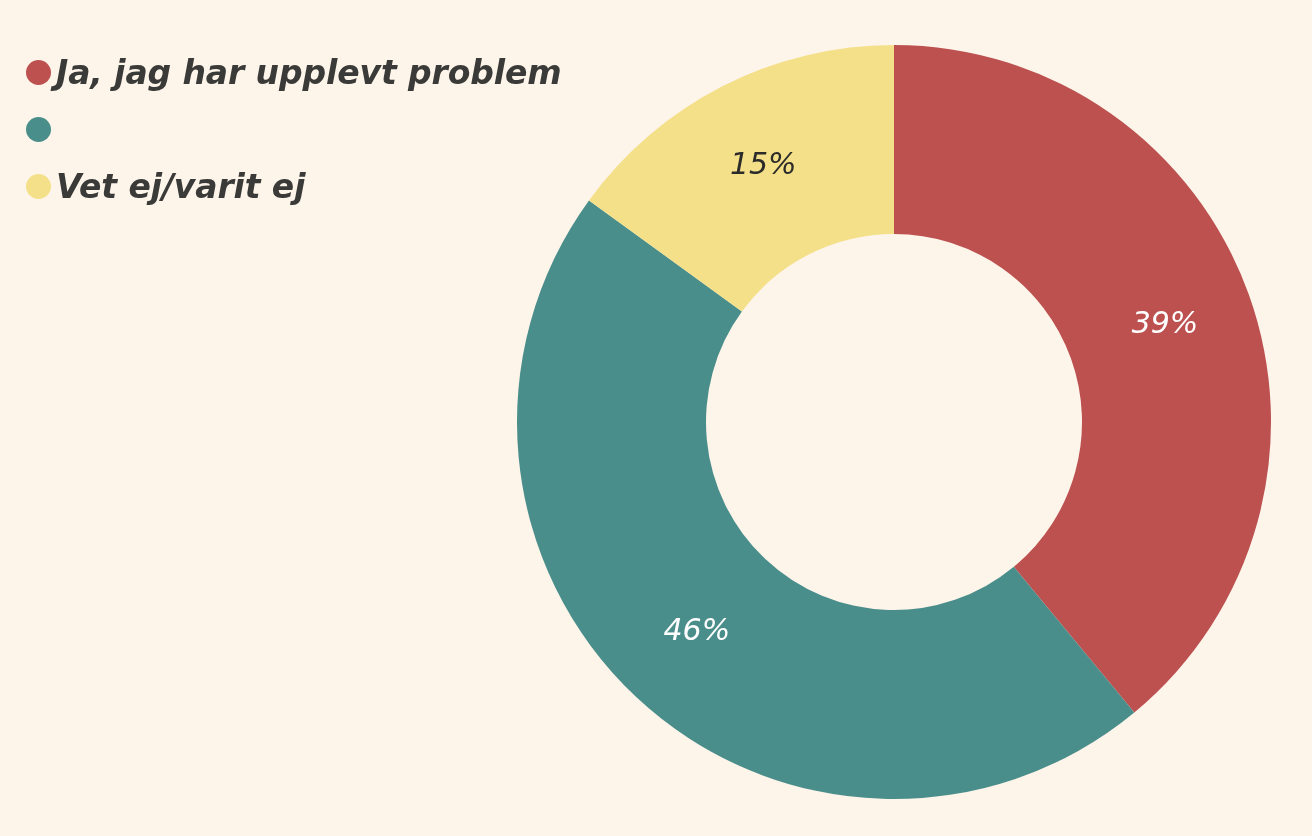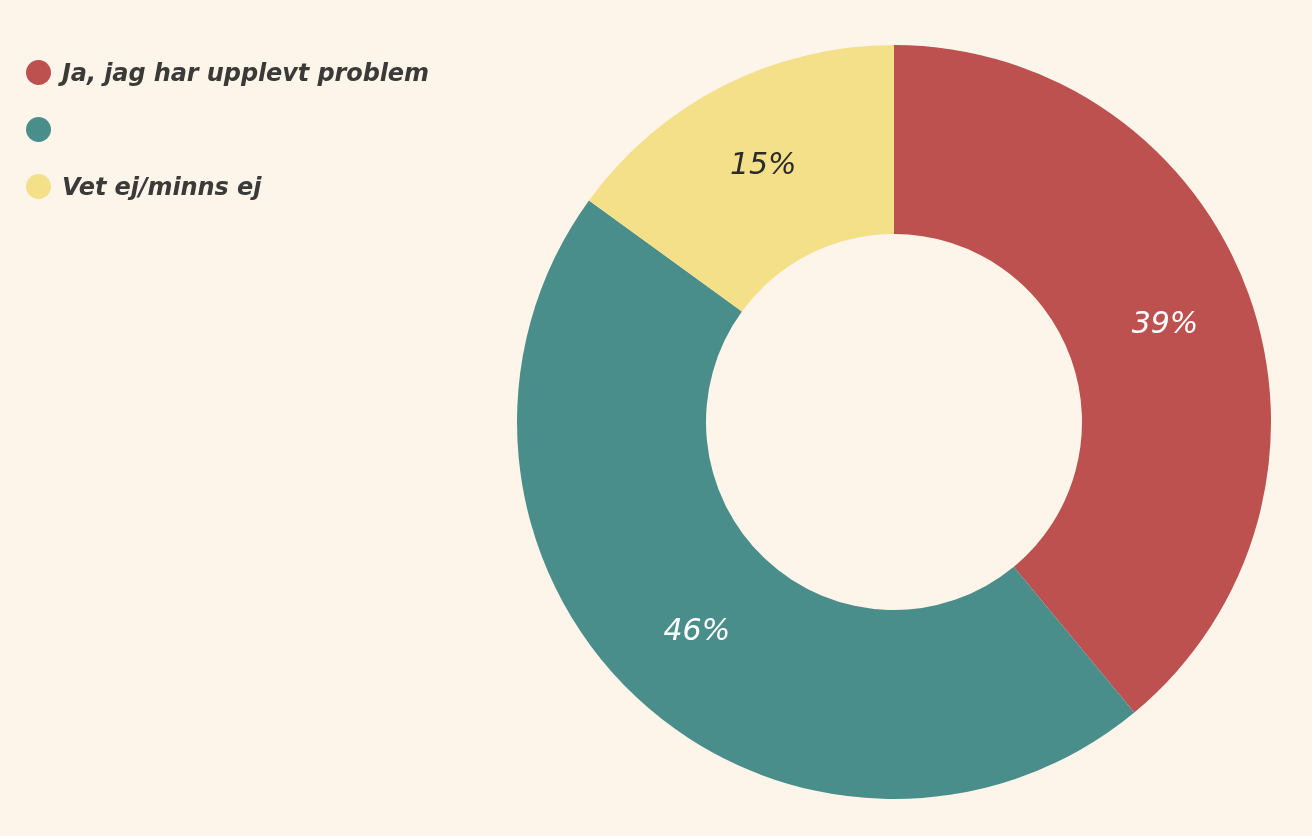--- a/index.html
+++ b/index.html
@@ -35,23 +35,23 @@
     align-items: center;
     height: 57px;
   }
   .legend-swatch {
     width: 25px;
     height: 25px;
     border-radius: 50%;
     flex: 0 0 auto;
   }
   .legend-label {
-    margin-left: 11px;
+    margin-left: 5px;
     font-family: "DejaVu Sans", sans-serif;
-    font-size: 24px;
+    font-size: 33px;
     font-weight: 700;
     font-style: italic;
     color: #3A3A38;
     white-space: nowrap;
     letter-spacing: -0.1px;
   }
   
   #donut-wrap {
     position: absolute;
     left: 0;
@@ -84,21 +84,21 @@
       <span class="legend-swatch" style="background: rgb(188, 81, 80);"></span>
       <span class="legend-label">Ja, jag har upplevt problem</span>
     </div>
 
     <div class="legend-item">
       <span class="legend-swatch" style="background: rgb(74, 142, 139);"></span>
     </div>
 
     <div class="legend-item">
       <span class="legend-swatch" style="background: rgb(245, 224, 138);"></span>
-      <span class="legend-label">Vet ej/minns ej</span>
+      <span class="legend-label">Vet ej/varit ej</span>
     </div>
 
   </div>
 
   <div id="donut-wrap">
     <svg id="donut-svg" viewBox="0 0 1312 836" xmlns="http://www.w3.org/2000/svg">
       <g id="slice-paths">
           <path d="M 894 45 A 377 377 0 0 1 1134.308844135256 712.4834925264726 L 1013.8357100727536 566.8564896418484 A 188 188 0 0 0 894 234 Z" fill="#BC5150" stroke="none"></path>
           <path d="M 1134.308844135256 712.4834925264726 A 377 377 0 0 1 589.0005931206448 200.40495988573767 L 741.9048050575099 311.4963725690151 A 188 188 0 0 0 1013.8357100727536 566.8564896418484 Z" fill="#4A8E8B" stroke="none"></path>
           <path d="M 589.0005931206448 200.40495988573767 A 377 377 0 0 1 893.9999999999999 45 L 894 234 A 188 188 0 0 0 741.9048050575099 311.4963725690151 Z" fill="#F5E08A" stroke="none"></path>

